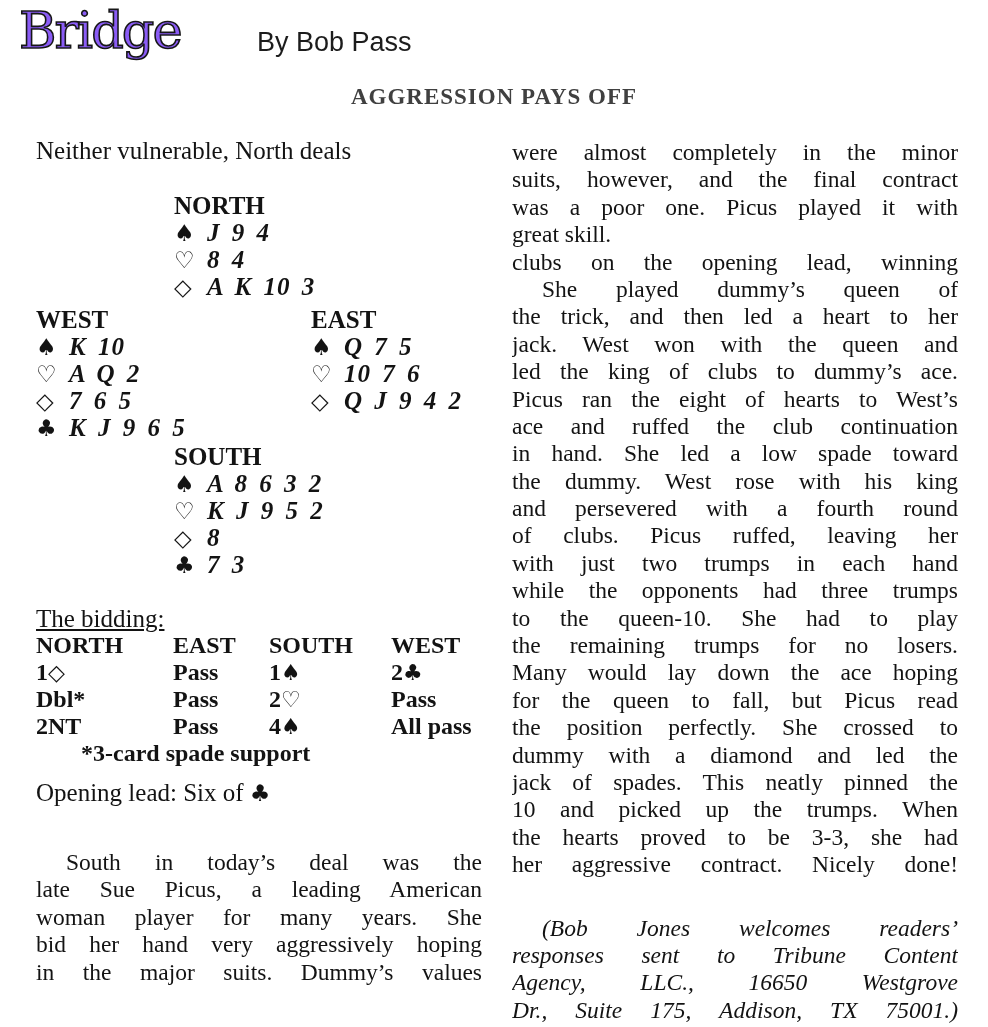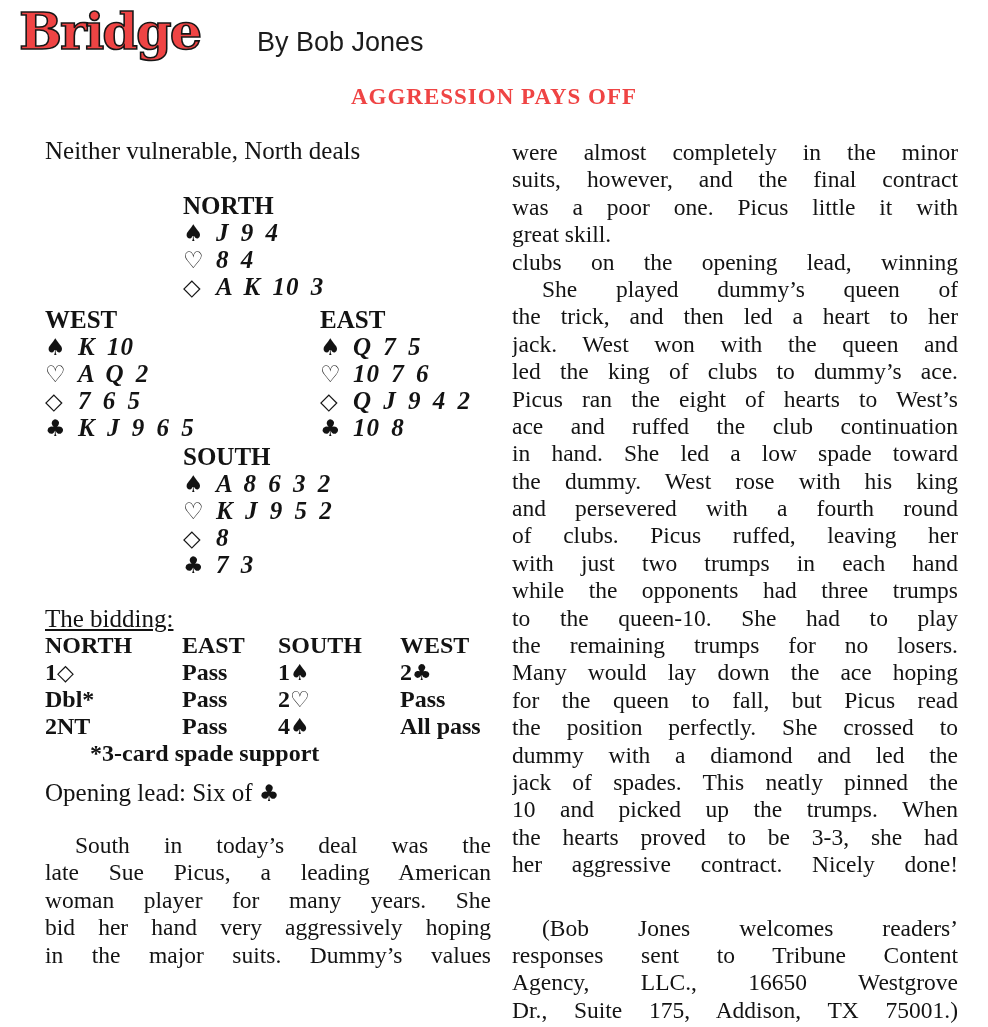--- a/index.html
+++ b/index.html
@@ -6,36 +6,36 @@
   .page {
     position:relative; width:988px; height:1027px; margin:0 auto;
     background:#ffffff; color:#131313; overflow:hidden;
     font-family:"Liberation Serif","DejaVu Serif","DejaVu Sans",serif;
   }
 
   
   .logo {
     position:absolute; left:19px; top:1px;
     font-family:"DejaVu Serif","Liberation Serif",serif;
-    font-weight:bold; font-size:51px; letter-spacing:-2px;
-    color:#ef4444; -webkit-text-stroke:1.6px #161616;
+    font-weight:normal; font-size:51px; letter-spacing:-2px;
+    color:#8b5cf6; -webkit-text-stroke:1.6px #161616;
   }
   .byline {
     position:absolute; left:257px; top:27px;
     font-family:"Liberation Sans","DejaVu Sans",sans-serif;
     font-size:27px; color:#1c1c1c; letter-spacing:0px;
   }
   .title {
     position:absolute; left:0; top:84px; width:100%;
     text-align:center; font-weight:bold; font-size:23px; letter-spacing:1px;
-    color:#ef4444;
+    color:#404040;
   }
 
   
-  .col-left  { position:absolute; left:45px;  top:137px; width:446px; }
+  .col-left  { position:absolute; left:36px;  top:137px; width:446px; }
   .col-right { position:absolute; left:512px; top:139px; width:446px; }
 
   .vuln { font-size:25px; line-height:27px; white-space:nowrap; }
 
   
   .diagram { margin-top:28px; font-weight:bold; font-size:25px; }
   .hand { white-space:nowrap; }
   .hand .hlabel, .hand .hrow { line-height:27px; height:27px; }
   .hand-ns { margin-left:138px; }
   .we-row { display:flex; margin-top:6px; }
@@ -53,38 +53,38 @@
     display:grid; grid-template-columns:137px 96px 122px auto;
     font-weight:bold; font-size:24px; line-height:27px;
   }
   .bid-grid .bsuit { font-family:"DejaVu Sans",sans-serif; font-size:22px; }
   .bid-foot { font-weight:bold; font-size:24px; line-height:27px;margin-left:45px; }
 
   .lead { margin-top:12px; font-size:25px; line-height:27px; }
   .lead .suit { width:auto; }
 
   
-  .paras { margin-top:25px; }
+  .paras { margin-top:42px; }
   .line {
     font-size:23.5px; line-height:27.4px;
     text-align:justify; text-align-last:justify;
     overflow:hidden; height:27.4px;
   }
   .line.noj    { text-align-last:left; }
   .line.indent { text-indent:30px; }
-  .para.italic { }
+  .para.italic { font-style:italic; }
   .para.gap    { margin-top:36px; }
 </style>
 </head>
 <body>
 
 <div class="page">
 
   <div class="logo">Bridge</div>
-  <div class="byline">By Bob Jones</div>
+  <div class="byline">By Bob Pass</div>
   <div class="title">AGGRESSION PAYS OFF</div>
 
   <div class="col-left">
     <div class="vuln">Neither vulnerable, North deals</div>
 
     <div class="diagram">
       <div class="hand hand-ns">
           <div class="hlabel">NORTH</div>
           <div class="hrow"><span class="suit">♠</span><span class="cards">J 9 4</span></div>
           <div class="hrow"><span class="suit">♡</span><span class="cards">8 4</span></div>
@@ -96,21 +96,20 @@
             <div class="hrow"><span class="suit">♠</span><span class="cards">K 10</span></div>
             <div class="hrow"><span class="suit">♡</span><span class="cards">A Q 2</span></div>
             <div class="hrow"><span class="suit">◇</span><span class="cards">7 6 5</span></div>
             <div class="hrow"><span class="suit">♣</span><span class="cards">K J 9 6 5</span></div>
           </div>
         <div class="hand hand-e">
             <div class="hlabel">EAST</div>
             <div class="hrow"><span class="suit">♠</span><span class="cards">Q 7 5</span></div>
             <div class="hrow"><span class="suit">♡</span><span class="cards">10 7 6</span></div>
             <div class="hrow"><span class="suit">◇</span><span class="cards">Q J 9 4 2</span></div>
-            <div class="hrow"><span class="suit">♣</span><span class="cards">10 8</span></div>
           </div>
       </div>
       <div class="hand hand-ns hand-s">
           <div class="hlabel">SOUTH</div>
           <div class="hrow"><span class="suit">♠</span><span class="cards">A 8 6 3 2</span></div>
           <div class="hrow"><span class="suit">♡</span><span class="cards">K J 9 5 2</span></div>
           <div class="hrow"><span class="suit">◇</span><span class="cards">8</span></div>
           <div class="hrow"><span class="suit">♣</span><span class="cards">7 3</span></div>
         </div>
     </div>
@@ -147,21 +146,21 @@
           <div class="line">in the major suits. Dummy’s values</div>
         </div>
       </div>
   </div>
 
   <div class="col-right">
     <div>
         <div class="para">
           <div class="line">were almost completely in the minor</div>
           <div class="line">suits, however, and the final contract</div>
-          <div class="line">was a poor one. Picus little it with</div>
+          <div class="line">was a poor one. Picus played it with</div>
           <div class="line noj">great skill.</div>
         </div>
         <div class="para">
           <div class="line">clubs on the opening lead, winning</div>
           <div class="line indent">She played dummy’s queen of</div>
           <div class="line">the trick, and then led a heart to her</div>
           <div class="line">jack. West won with the queen and</div>
           <div class="line">led the king of clubs to dummy’s ace.</div>
           <div class="line">Picus ran the eight of hearts to West’s</div>
           <div class="line">ace and ruffed the club continuation</div>

